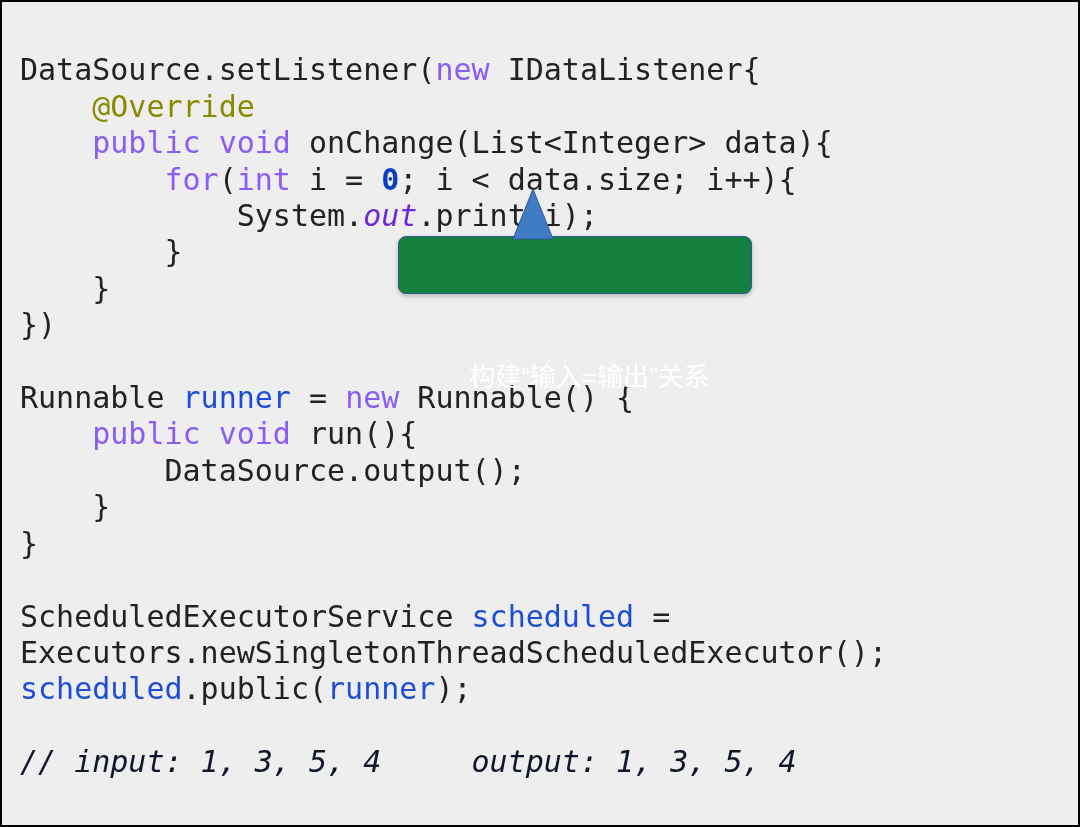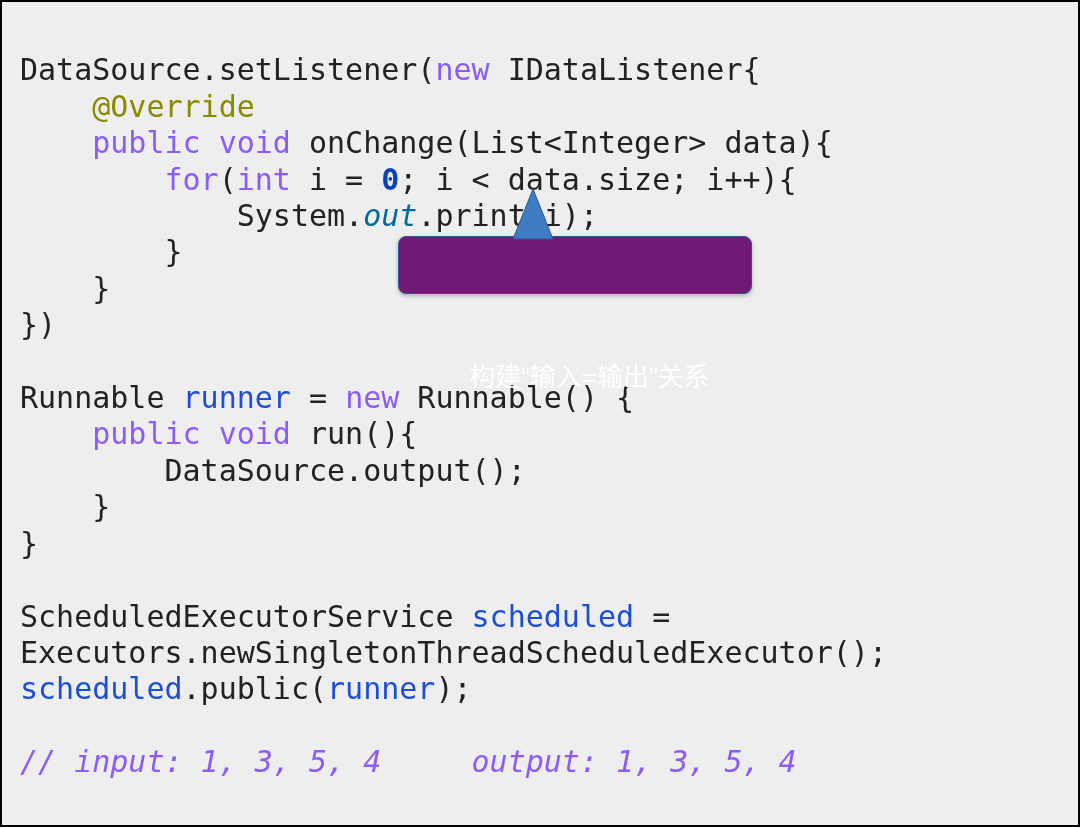--- a/index.html
+++ b/index.html
@@ -19,30 +19,30 @@
     font-size:30px;
     line-height:36.4px;
     color:#222;
     white-space:pre;
     overflow:hidden;
   }
   .tok-kw   {color:#8b5cf6;}        
   .tok-name {color:#1d4ed8;}        
   .tok-ann  {color:#8a8a00;}        
   .tok-num  {color:#0a3fbf;font-weight:bold;}
-  .tok-static{color:#0369a1;font-style:italic;}
-  .tok-cmt  {color:#8b5cf6;font-style:italic;}
+  .tok-static{color:#6d28d9;font-style:italic;}
+  .tok-cmt  {color:#0f172a;font-style:italic;}
 
   .callout{
     position:absolute;
     left:396px;
     top:234px;
     width:352px;
     height:56px;
-    background:#701a75;
+    background:#15803d;
     border:1px solid #2d5a93;
     border-radius:8px;
     color:#fff;
     font-family:"Helvetica Neue","Arial","Noto Sans CJK SC",sans-serif;
     font-size:26px;
     line-height:56px;
     text-align:center;
     box-shadow:0 2px 4px rgba(0,0,0,0.25);
   }
   .callout svg.pointer{

